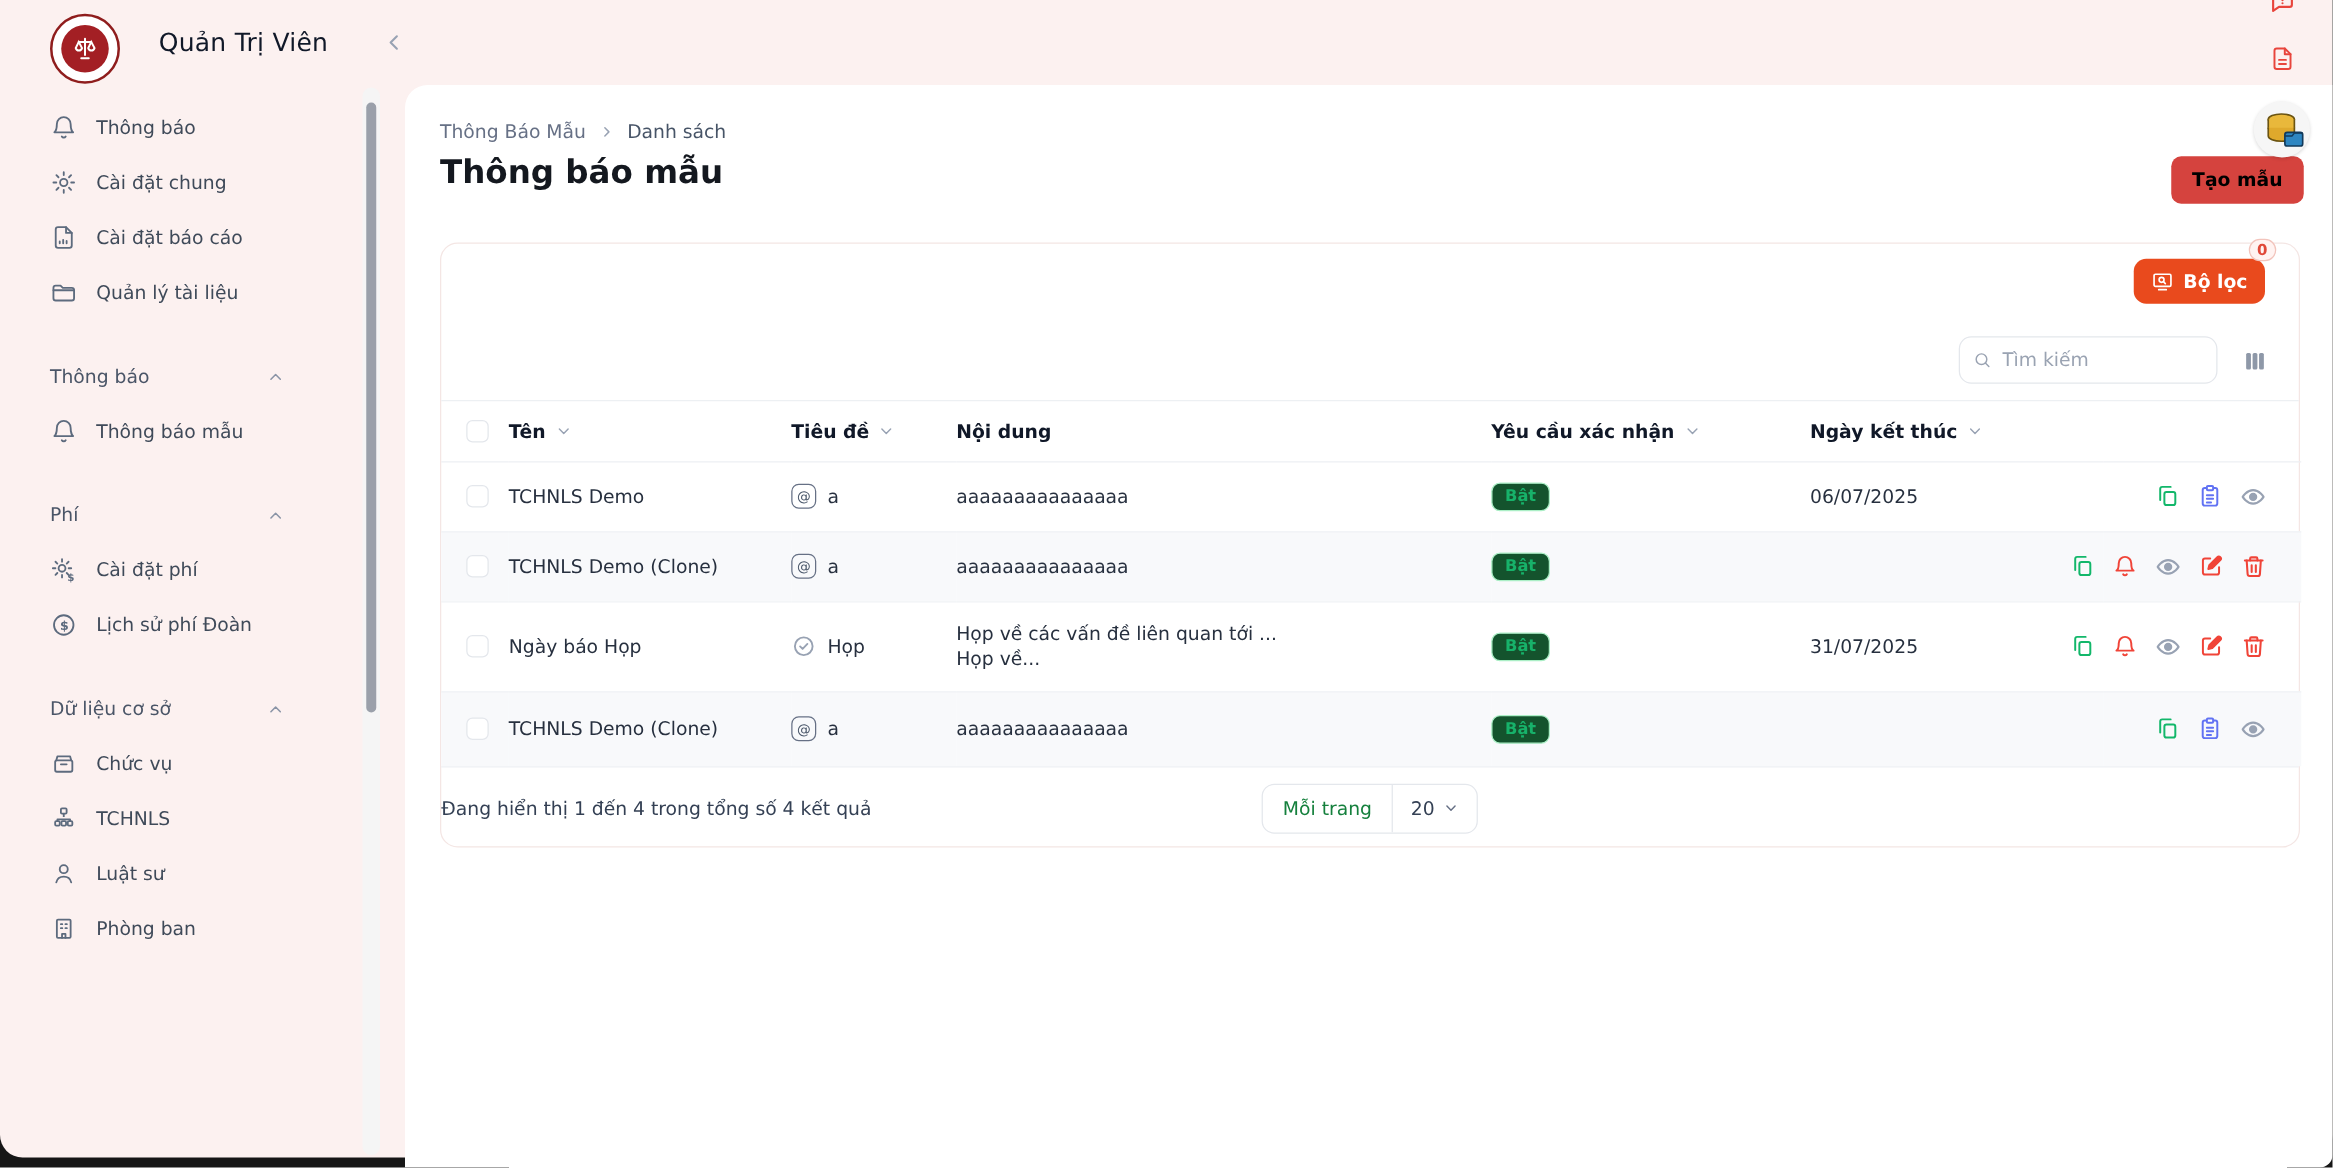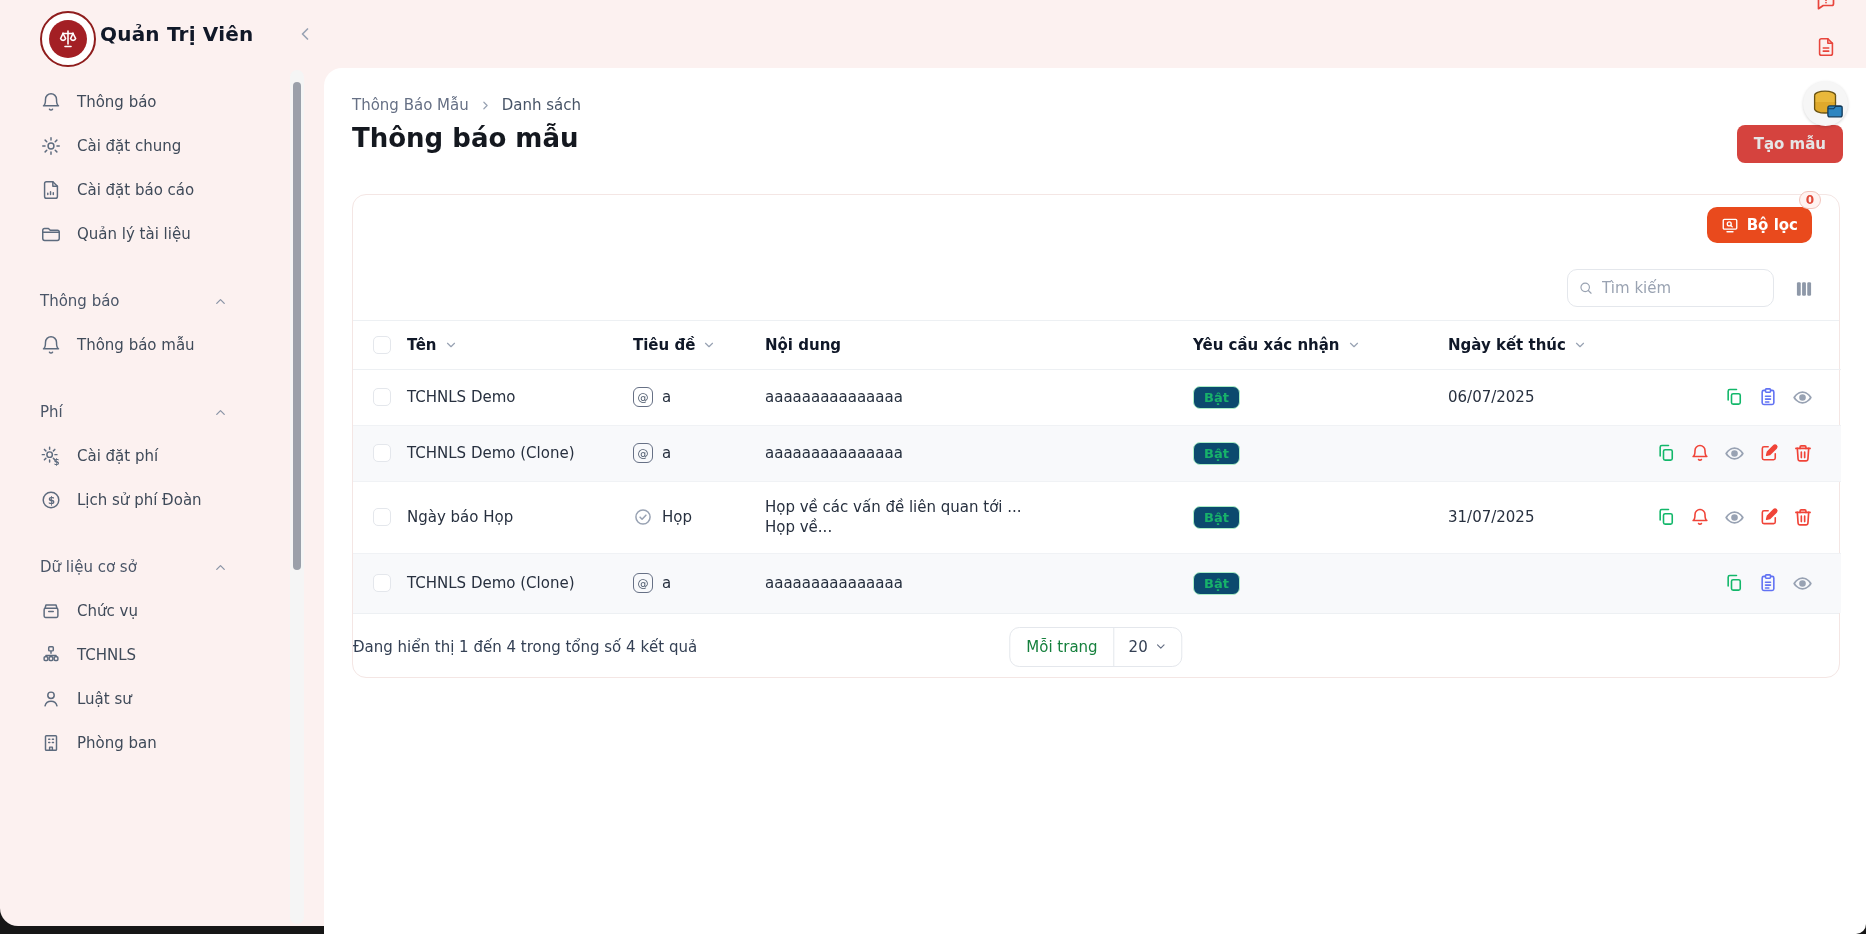--- a/index.html
+++ b/index.html
@@ -13,21 +13,21 @@
     background:#FCF1F0; border-radius:0 0 18px 18px; }
   .main-panel { position:absolute; left:324px; top:68px; right:0; bottom:0;
     background:#ffffff; border-top-left-radius:18px; border-bottom-right-radius:10px; }
   
   .topbar { position:absolute; left:0; top:0; right:0; height:68px;
     display:flex; align-items:center; z-index:5; }
   .logo { width:56px; height:56px; margin-left:40px; margin-top:10px; border-radius:50%;
     background:#fff; border:2px solid #8F1D1D; display:flex; align-items:center; justify-content:center; flex:0 0 auto; }
   .logo-inner { width:38px; height:38px; border-radius:50%; background:#A31F24;
     display:flex; align-items:center; justify-content:center; }
-  .app-title { font-size:20px; font-weight:bold; color:#101828; margin-left:4px; letter-spacing:.2px; }
+  .app-title { font-size:20px; font-weight:normal; color:#101828; margin-left:31px; letter-spacing:.2px; }
   .collapse-btn { margin-left:42px; color:#98A2B3; display:flex; cursor:pointer; }
   .topbar-right { margin-left:auto; display:flex; align-items:center; gap:22px; padding-right:18px;flex-direction:column; }
   .tb-icon { position:relative; display:flex; cursor:pointer; }
   .tb-badge { position:absolute; top:-10px; left:14px; background:#fff; color:#F04438;
     font-size:12px; font-weight:bold; border-radius:10px; padding:1px 5px;
     box-shadow:0 1px 3px rgba(0,0,0,.12); }
   .avatar { width:45px; height:45px; border-radius:50%; background:#f6f6f6; overflow:hidden;
     display:flex; align-items:center; justify-content:center; cursor:pointer;
     box-shadow:0 1px 3px rgba(0,0,0,.15); }
   
@@ -42,21 +42,21 @@
     background:#F5F5F5; border-radius:7px; z-index:4; }
   .sb-thumb { position:absolute; left:3px; top:12px; width:8px; height:488px;
     background:#9AA0AA; border-radius:4px; cursor:pointer; }
   
   .crumbs { position:absolute; left:28px; top:28px; display:flex; align-items:center;
     gap:10px; font-size:15px; }
   .crumb-a { color:#667085; cursor:pointer; }
   .crumb-b { color:#475467; cursor:pointer; }
   .page-title { position:absolute; left:28px; top:55px; font-size:26px; font-weight:bold; color:#14181F; }
   .create-btn { position:absolute; right:23px; top:57px; height:38px; padding:0 17px;
-    background:#D5433E; color:#e5e5e5; font-size:15px; font-weight:bold; border:none;
+    background:#D5433E; color:#000000; font-size:15px; font-weight:bold; border:none;
     border-radius:8px; cursor:pointer; font-family:inherit; }
   
   .card { position:absolute; left:28px; top:126px; width:1488px; height:484px;
     background:#fff; border:1px solid #F4E6E4; border-radius:14px; }
   .filter-row { height:62px; position:relative; }
   .filter-btn { position:absolute; right:27px; top:12px; height:36px; padding:0 14px;
     background:#E94A1D; color:#fff; font-size:15px; font-weight:bold; border:none;
     border-radius:10px; cursor:pointer; display:flex; align-items:center; gap:8px; font-family:inherit; }
   .filter-count { position:absolute; right:18px; top:-4px; background:#FFF3F1; color:#E04838;
     border:1px solid #F2C4BC; font-size:12px; font-weight:bold; border-radius:9px;
@@ -80,21 +80,21 @@
   tr.r0 td{height:56px;} tr.r1 td{height:56px;} tr.r2 td{height:72px;} tr.r3 td{height:60px;}
   tr.odd { background:#F8F9FB; }
   tr.rline td { border-top:1px solid #F0F2F5; }
   .chk { width:18px; height:18px; border:1.5px solid #E4E7EC; border-radius:5px;
     background:#fff; margin-left:20px; cursor:pointer; }
   .title-cell { display:flex; align-items:center; gap:9px; }
   .at-chip { width:20px; height:20px; border:1.6px solid #667085; border-radius:6px;
     display:flex; align-items:center; justify-content:center; font-size:11px;
     color:#475467; flex:0 0 auto; }
   .badge { display:inline-block; padding:3px 10px; font-size:13px; font-weight:bold;
-    color:#17B26A; background:#0c4a6e; border:1px solid #ABEFC6; border-radius:7px; }
+    color:#17B26A; background:#14532d; border:1px solid #ABEFC6; border-radius:7px; }
   .actions { display:flex; justify-content:flex-end; align-items:center; gap:14px; padding-right:20px; }
   .act { display:flex; cursor:pointer; }
   .content-2l { line-height:20px; }
   
   .foot { height:66px; border-top:1px solid #EDF0F3; position:relative;
     display:flex; align-items:center; }
   .foot-summary { font-size:15px; color:#344054; }
   .pagesize { position:absolute; left:50%; transform:translateX(-50%); height:40px;
     display:flex; align-items:stretch; border:1px solid #E4E7EC; border-radius:10px; overflow:hidden; }
   .ps-label { display:flex; align-items:center; padding:0 16px; color:#15803d; font-size:15px; }

